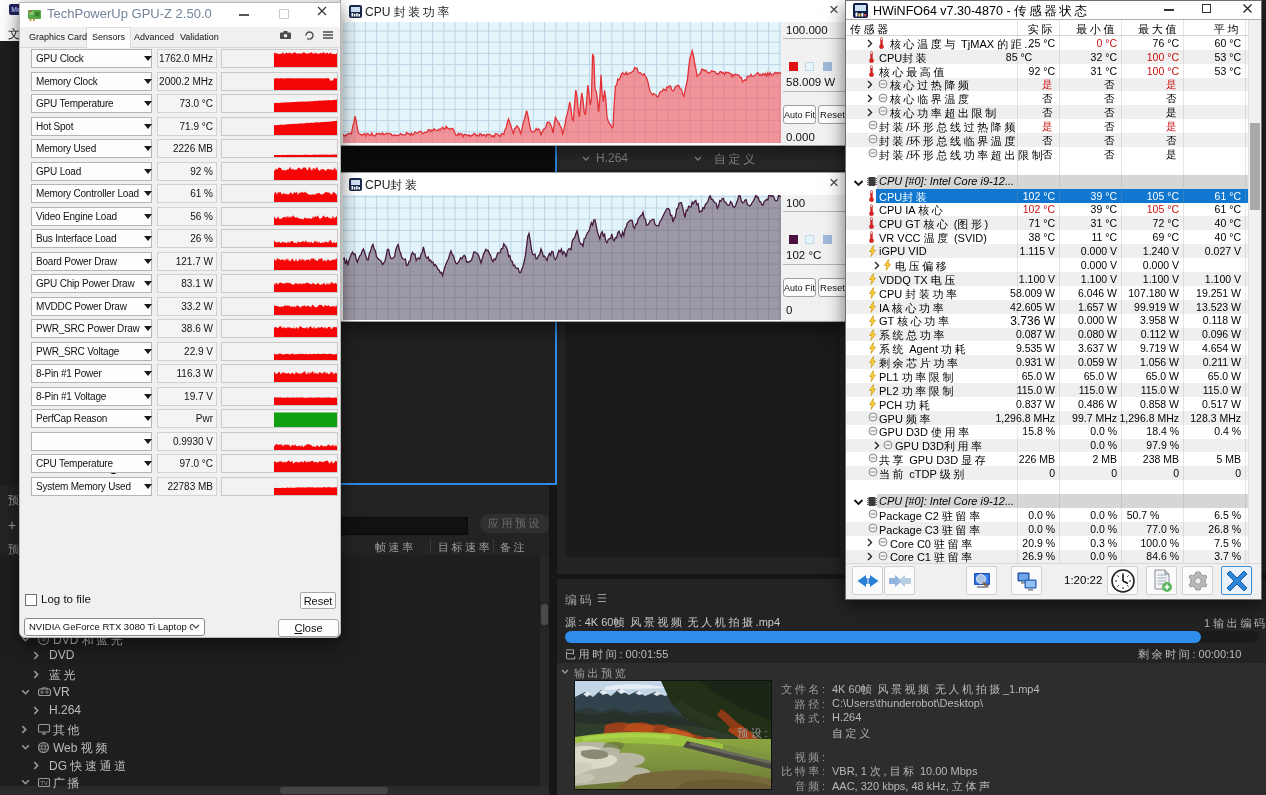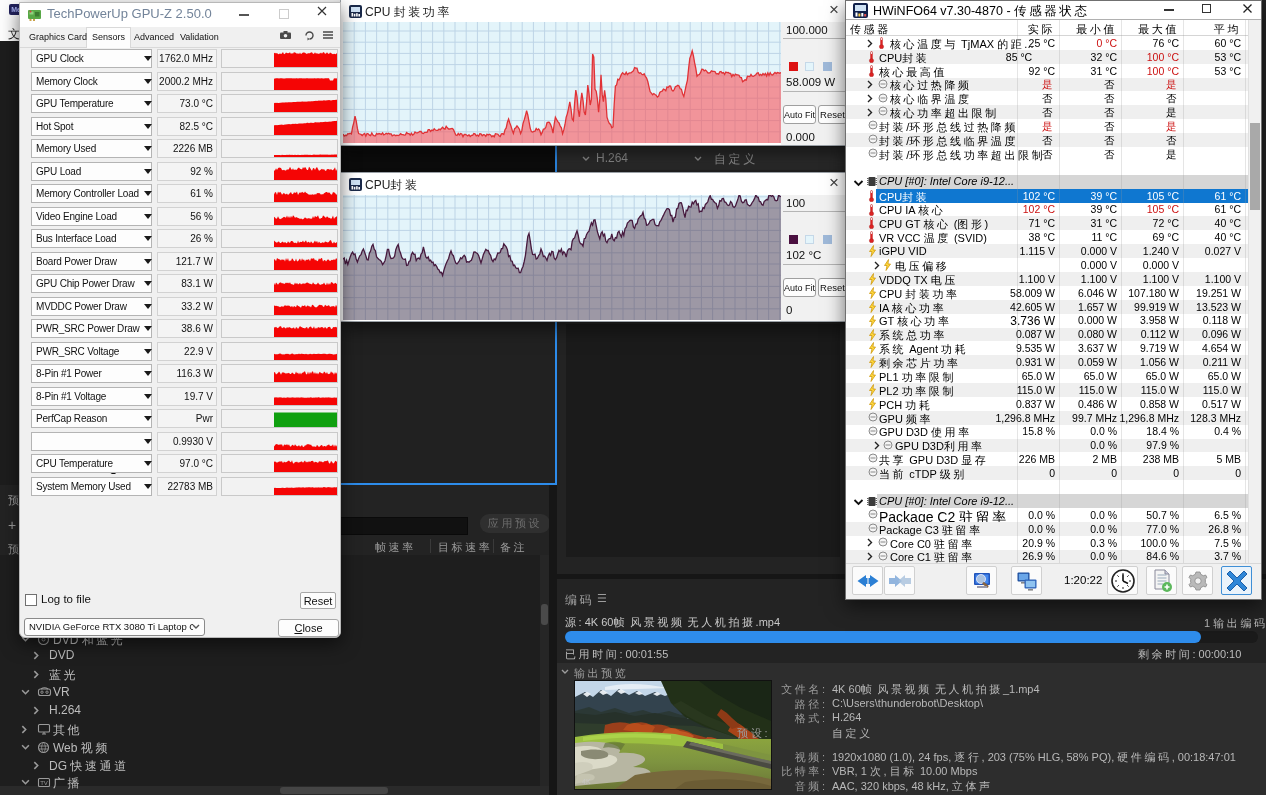--- a/index.html
+++ b/index.html
@@ -116,21 +116,20 @@
     </div>
 <div class="ab tt" style="left:680px;top:682.0px;width:145px;font-size:11px;color:#9b9b9b;text-align:right"><i class="cj">文件名</i>:</div>
 <div class="ab tt" style="left:832px;top:682.0px;font-size:11px;color:#b8b8b8">4K 60<i class="cj">帧</i> <i class="cj">风景视频</i> <i class="cj">无人机拍摄</i>_1.mp4</div>
 <div class="ab tt" style="left:680px;top:696.5px;width:145px;font-size:11px;color:#9b9b9b;text-align:right"><i class="cj">路径</i>:</div>
 <div class="ab tt" style="left:832px;top:696.5px;font-size:11px;color:#b8b8b8">C:\Users\thunderobot\Desktop\</div>
 <div class="ab tt" style="left:680px;top:711.0px;width:145px;font-size:11px;color:#9b9b9b;text-align:right"><i class="cj">格式</i>:</div>
 <div class="ab tt" style="left:832px;top:711.0px;font-size:11px;color:#b8b8b8">H.264</div>
 <div class="ab tt" style="left:680px;top:725.5px;width:145px;font-size:11px;color:#9b9b9b;text-align:center"><i class="cj">预设</i>:</div>
 <div class="ab tt" style="left:832px;top:725.5px;font-size:11px;color:#b8b8b8"><i class="cj">自定义</i></div>
 <div class="ab tt" style="left:680px;top:749.5px;width:145px;font-size:11px;color:#9b9b9b;text-align:right"><i class="cj">视频</i>:</div>
-<div class="ab tt" style="left:832px;top:749.5px;font-size:11px;color:#b8b8b8">1920x1080 (1.0), 24 fps, <i class="cj">逐行</i>, 203 (75% HLG, 58% PQ), <i class="cj">硬件编码</i>, 00:18:47:01</div>
 <div class="ab tt" style="left:680px;top:764.0px;width:145px;font-size:11px;color:#9b9b9b;text-align:right"><i class="cj">比特率</i>:</div>
 <div class="ab tt" style="left:832px;top:764.0px;font-size:11px;color:#b8b8b8">VBR, 1 <i class="cj">次</i>, <i class="cj">目标</i> 10.00 Mbps</div>
 <div class="ab tt" style="left:680px;top:778.5px;width:145px;font-size:11px;color:#9b9b9b;text-align:right"><i class="cj">音频</i>:</div>
 <div class="ab tt" style="left:832px;top:778.5px;font-size:11px;color:#b8b8b8">AAC, 320 kbps, 48 kHz, <i class="cj">立体声</i></div>
 <div class="ab" style="left:21px;top:689.0px">
       <svg width="9" height="6" viewBox="0 0 8 5" style="display:block">
         <polyline points="1,1 4,4 7,1" fill="none" stroke="#9a9a9a" stroke-width="1.4"></polyline>
       </svg>
     </div>
 <div class="ab" style="left:37px;top:686.0px">
@@ -451,21 +450,21 @@
       <div class="ab" style="left:201px;top:91.0px;width:117px;height:19px;background:#f2f2f2;border:1px solid #c9c9c9"></div>
       <div class="ab" style="left:202px;top:92.0px">
         <svg width="115" height="17" style="display:block">
           <path d="M52,17 L52,8.26 L53,7.87 L54,7.95 L55,7.87 L56,7.92 L57,8.07 L58,7.68 L59,7.86 L60,7.56 L61,7.59 L62,7.52 L63,7.44 L64,7.23 L65,7.61 L66,7.21 L67,7.29 L68,7.25 L69,7.16 L70,7.36 L71,7.07 L72,6.95 L73,6.98 L74,7.11 L75,6.80 L76,6.71 L77,6.76 L78,6.64 L79,6.70 L80,6.57 L81,6.49 L82,6.72 L83,6.42 L84,6.69 L85,6.47 L86,6.43 L87,6.31 L88,6.42 L89,6.30 L90,6.37 L91,6.20 L92,5.91 L93,6.11 L94,5.73 L95,5.93 L96,5.69 L97,5.61 L98,5.78 L99,5.47 L100,5.85 L101,5.48 L102,5.34 L103,5.56 L104,5.46 L105,5.33 L106,5.15 L107,5.12 L108,5.14 L109,5.39 L110,5.34 L111,4.96 L112,4.94 L113,5.07 L114,4.79 L115,4.68 L115,17 Z" fill="#f50505"></path>
         </svg>
       </div>
       <div class="ab" style="left:11px;top:113.5px;width:121px;height:19px;background:#fdfdfd;border:1px solid #b4b4b4"></div>
       <div class="ab tt" style="left:16px;top:117.5px;font-size:10px;color:#111;letter-spacing:-0.2px">Hot Spot</div>
       <div class="ab" style="left:124px;top:120.5px;width:0;height:0;border-left:4.5px solid transparent;border-right:4.5px solid transparent;border-top:5.5px solid #1a1a1a"></div>
       <div class="ab" style="left:137px;top:113.5px;width:60px;height:19px;background:#f4f4f4;border:1px solid #d2d2d2"></div>
-      <div class="ab tt" style="left:137px;top:117.5px;width:56px;font-size:10px;color:#111;text-align:right">82.5 °C</div>
+      <div class="ab tt" style="left:137px;top:117.5px;width:56px;font-size:10px;color:#111;text-align:right">71.9 °C</div>
       <div class="ab" style="left:201px;top:113.5px;width:117px;height:19px;background:#f2f2f2;border:1px solid #c9c9c9"></div>
       <div class="ab" style="left:202px;top:114.5px">
         <svg width="115" height="17" style="display:block">
           <path d="M52,17 L52,7.29 L53,7.17 L54,6.90 L55,7.26 L56,6.91 L57,6.95 L58,6.77 L59,6.76 L60,6.55 L61,6.88 L62,6.73 L63,6.43 L64,6.49 L65,6.24 L66,6.29 L67,6.07 L68,6.35 L69,6.18 L70,6.02 L71,5.84 L72,5.89 L73,5.63 L74,5.65 L75,5.90 L76,5.65 L77,5.54 L78,5.48 L79,5.60 L80,5.46 L81,5.45 L82,5.13 L83,5.17 L84,5.24 L85,4.84 L86,4.86 L87,5.17 L88,4.64 L89,4.82 L90,4.74 L91,4.90 L92,4.78 L93,4.31 L94,4.31 L95,4.42 L96,4.32 L97,4.45 L98,4.21 L99,4.09 L100,4.13 L101,3.95 L102,3.94 L103,3.76 L104,3.82 L105,3.94 L106,3.78 L107,3.67 L108,3.54 L109,3.68 L110,3.24 L111,3.15 L112,3.10 L113,3.01 L114,3.01 L115,2.87 L115,17 Z" fill="#f50505"></path>
         </svg>
       </div>
       <div class="ab" style="left:11px;top:136.0px;width:121px;height:19px;background:#fdfdfd;border:1px solid #b4b4b4"></div>
       <div class="ab tt" style="left:16px;top:140.0px;font-size:10px;color:#111;letter-spacing:-0.2px">Memory Used</div>
       <div class="ab" style="left:124px;top:143.0px;width:0;height:0;border-left:4.5px solid transparent;border-right:4.5px solid transparent;border-top:5.5px solid #1a1a1a"></div>
       <div class="ab" style="left:137px;top:136.0px;width:60px;height:19px;background:#f4f4f4;border:1px solid #d2d2d2"></div>
@@ -1084,24 +1083,24 @@
           </svg>
         </div>
         <div class="ab tt" style="left:33px;top:458.5px;font-size:11px;font-style:italic;color:#000">CPU [#0]: Intel Core i9-12...</div>
         <div class="ab" style="left:0;top:471.9px;width:402px;height:13.9px;background:#ffffff"></div>
         <div class="ab" style="left:22px;top:472.9px">
           <svg width="10" height="10" viewBox="0 0 10 10">
             <circle cx="5" cy="5" r="4" fill="#f4f4f4" stroke="#8a8a8a" stroke-width="1"></circle>
             <line x1="2.5" y1="5" x2="7.5" y2="5" stroke="#8a8a8a" stroke-width="1"></line>
           </svg>
         </div>
-        <div class="ab tt" style="left:33px;top:472.7px;font-size:14px;color:#000">Package C2 <i class="cj">驻留率</i></div>
+        <div class="ab tt" style="left:33px;top:472.7px;font-size:11px;color:#000">Package C2 <i class="cj">驻留率</i></div>
         <div class="ab tt" style="left:137px;top:472.7px;width:72px;font-size:10.5px;color:#000;text-align:right">0.0 %</div>
         <div class="ab tt" style="left:199px;top:472.7px;width:72px;font-size:10.5px;color:#000;text-align:right">0.0 %</div>
-        <div class="ab tt" style="left:261px;top:472.7px;width:72px;font-size:10.5px;color:#000;text-align:right">50.7 %</div>
+        <div class="ab tt" style="left:261px;top:472.7px;width:72px;font-size:10.5px;color:#000;text-align:center">50.7 %</div>
         <div class="ab tt" style="left:323px;top:472.7px;width:72px;font-size:10.5px;color:#000;text-align:right">6.5 %</div>
         <div class="ab" style="left:0;top:485.8px;width:402px;height:13.9px;background:#efefef"></div>
         <div class="ab" style="left:22px;top:486.8px">
           <svg width="10" height="10" viewBox="0 0 10 10">
             <circle cx="5" cy="5" r="4" fill="#f4f4f4" stroke="#8a8a8a" stroke-width="1"></circle>
             <line x1="2.5" y1="5" x2="7.5" y2="5" stroke="#8a8a8a" stroke-width="1"></line>
           </svg>
         </div>
         <div class="ab tt" style="left:33px;top:486.6px;font-size:11px;color:#000">Package C3 <i class="cj">驻留率</i></div>
         <div class="ab tt" style="left:137px;top:486.6px;width:72px;font-size:10.5px;color:#000;text-align:right">0.0 %</div>

